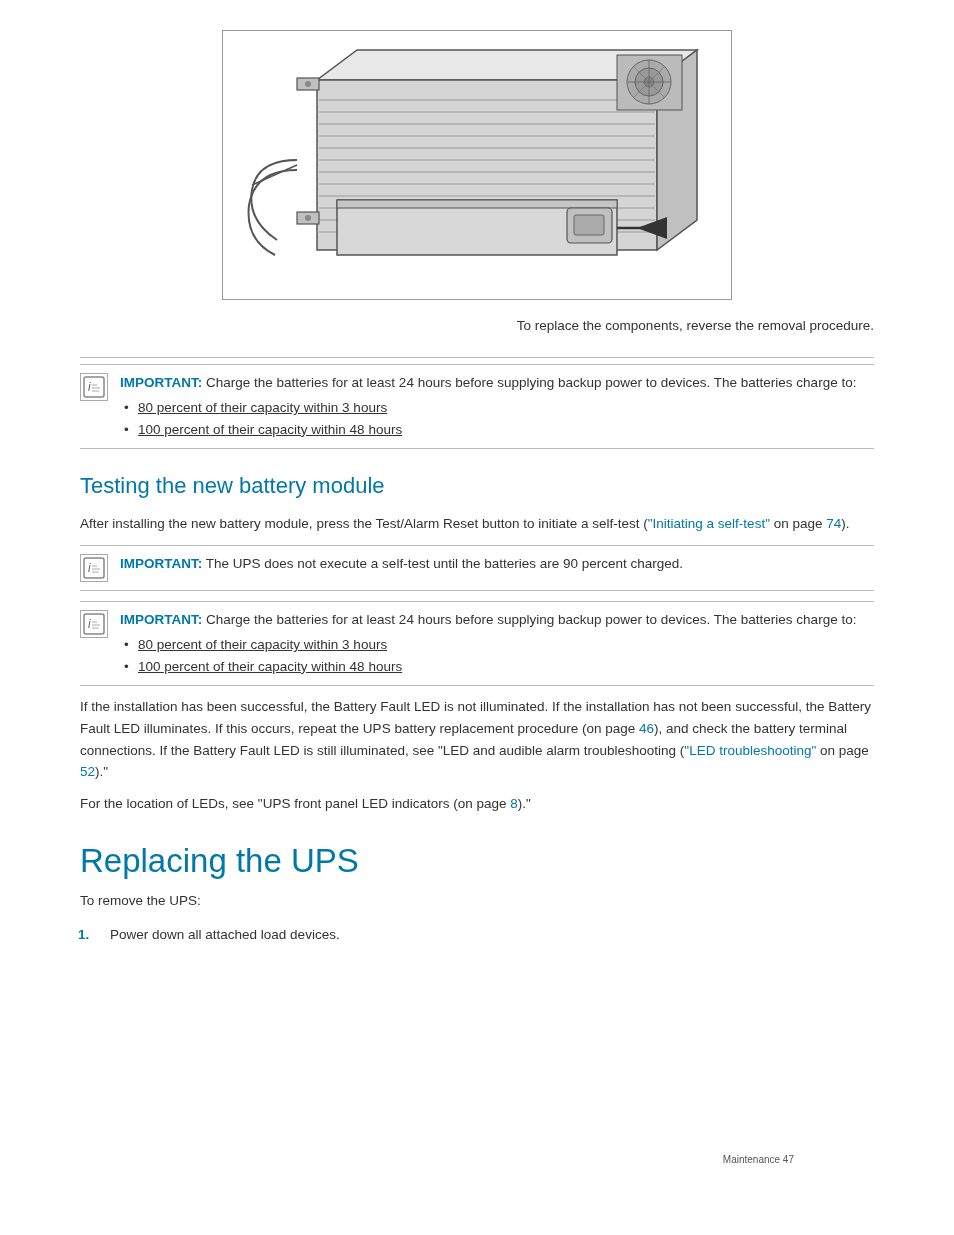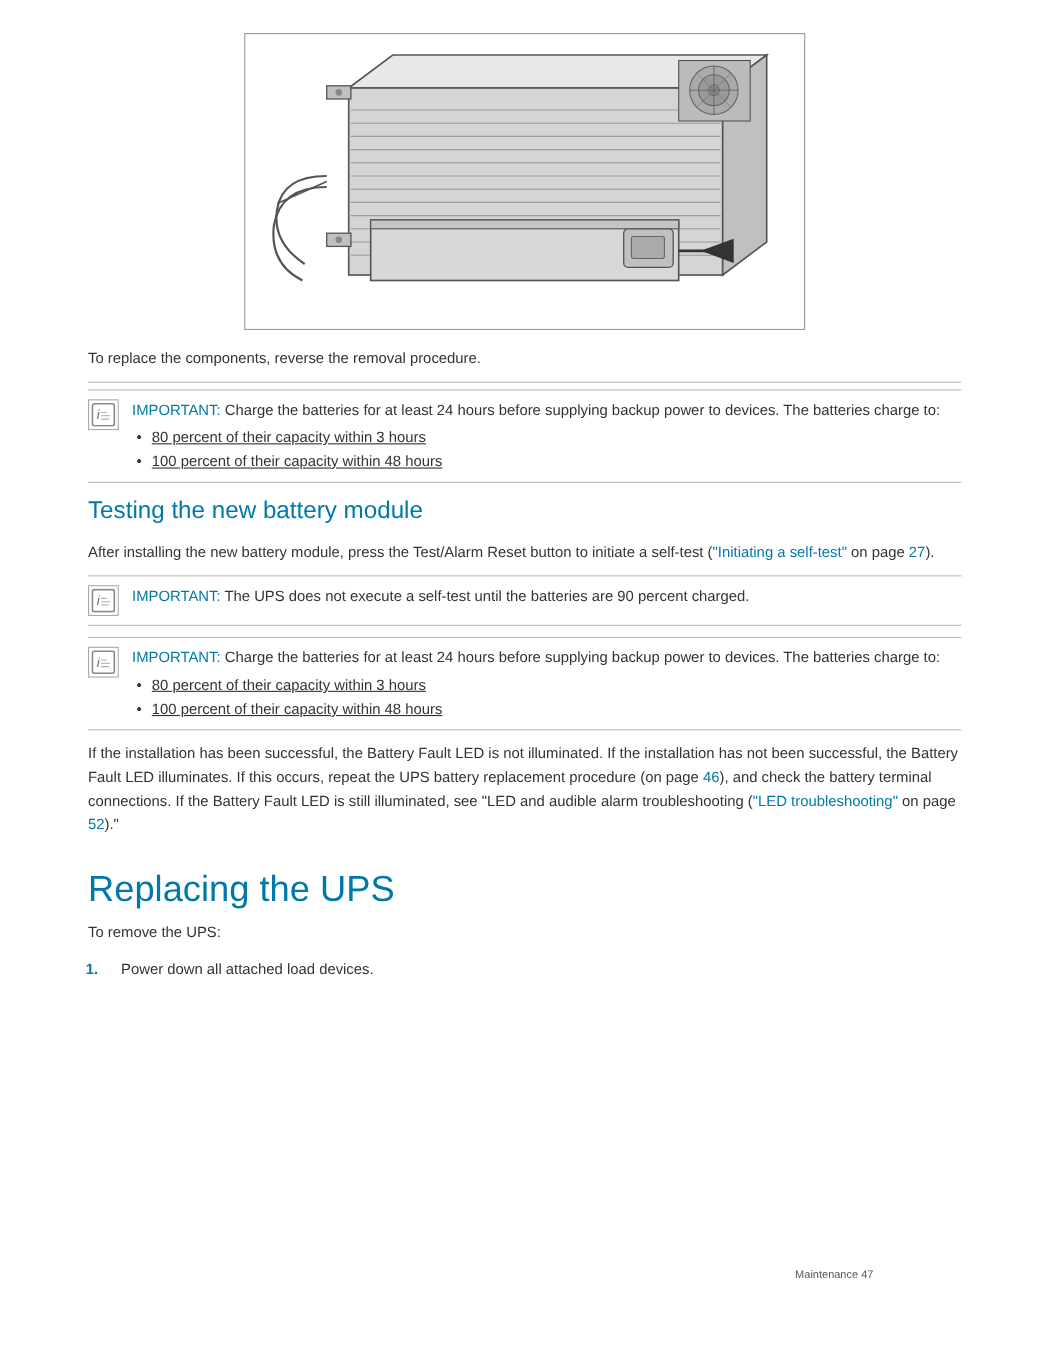--- a/index.html
+++ b/index.html
@@ -30,22 +30,23 @@
       overflow: hidden;
     }
 
     .ups-svg {
       width: 480px;
       height: 250px;
     }
 
     .caption-line {
       font-size: 13.5px;
-      margin-bottom: 14px;
-      color: #333;
+      margin-bottom: 24px;
+      color: #333;
+      text-align: right;
     }
 
     hr.section-rule {
       border: none;
       border-top: 1px solid #bbb;
       margin: 6px 0;
     }
 
     .important-block {
       display: flex;
@@ -63,21 +64,21 @@
     }
 
     .important-text {
       font-size: 13.5px;
       line-height: 1.5;
       color: #333;
     }
 
     .important-text strong {
       color: #0078a8;
-      font-weight: normal;
+      font-weight: bold;
     }
 
     .bullet-list {
       list-style: none;
       margin-top: 4px;
     }
 
     .bullet-list li {
       padding-left: 18px;
       position: relative;
@@ -89,21 +90,21 @@
       content: "•";
       position: absolute;
       left: 4px;
       color: #333;
     }
 
     .section-heading {
       font-size: 22px;
       font-weight: normal;
       color: #0078a8;
-      margin: 12px 0 10px 0;
+      margin: 24px 0 10px 0;
       padding-bottom: 4px;
     }
 
     .body-text {
       font-size: 13.5px;
       line-height: 1.6;
       margin-bottom: 10px;
       color: #333;
     }
 
@@ -248,21 +249,21 @@
       <ul class="bullet-list">
         <li>80 percent of their capacity within 3 hours</li>
         <li>100 percent of their capacity within 48 hours</li>
       </ul>
     </div>
   </div>
 
   <h2 class="section-heading">Testing the new battery module</h2>
 
   <p class="body-text">
-    <span>After installing the new battery module, press the Test/Alarm Reset button to initiate a self-test (</span><a class="link" href="#">"Initiating a self-test"</a><span> on page </span><a class="link" href="#">27</a><span>).</span>
+    <span>After installing the new battery module, press the Test/Alarm Reset button to initiate a self-test (</span><a class="link" href="#">"Initiating a self-test"</a><span> on page </span><a class="link" href="#">74</a><span>).</span>
   </p>
 
   <div class="important-block">
     <div class="note-icon-svg">
       <svg width="22" height="22" viewBox="0 0 22 22">
         <rect x="1" y="1" width="20" height="20" rx="2" fill="none" stroke="#888" stroke-width="1.5"></rect>
         <text x="5" y="15" font-size="12" fill="#666" font-style="italic">i</text>
         <line x1="9" y1="9" x2="14" y2="9" stroke="#aaa" stroke-width="1"></line>
         <line x1="9" y1="12" x2="17" y2="12" stroke="#aaa" stroke-width="1"></line>
         <line x1="9" y1="15" x2="16" y2="15" stroke="#aaa" stroke-width="1"></line>
@@ -292,20 +293,23 @@
         <li>100 percent of their capacity within 48 hours</li>
       </ul>
     </div>
   </div>
 
   <p class="body-text">
     If the installation has been successful, the Battery Fault LED is not illuminated. If the installation has not been successful, the Battery Fault LED illuminates. If this occurs, repeat the UPS battery replacement procedure (on page <a class="link" href="#">46</a>), and check the battery terminal connections. If the Battery Fault LED is still illuminated, see "LED and audible alarm troubleshooting (<a class="link" href="#">"LED troubleshooting"</a> on page <a class="link" href="#">52</a>)."
   </p>
 
 
+  <p class="body-text">
+    For the location of LEDs, see "UPS front panel LED indicators (on page <a class="link" href="#">8</a>)."
+  </p>
 
   <h1 class="major-heading">Replacing the UPS</h1>
 
   <p class="body-text">To remove the UPS:</p>
 
   <ol class="ordered-list">
     <li>
       <span>Power down all attached load devices.</span>
     </li>
   </ol>

